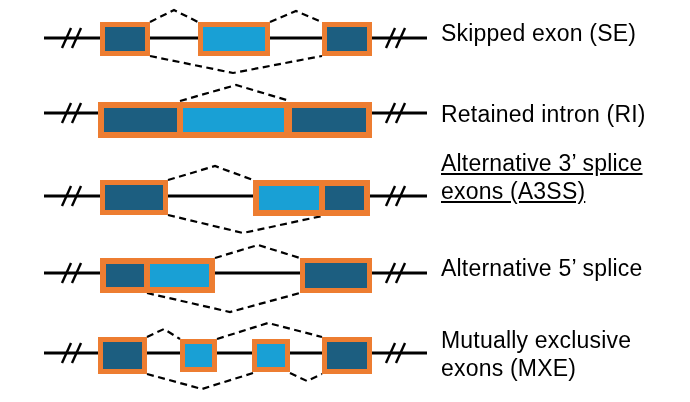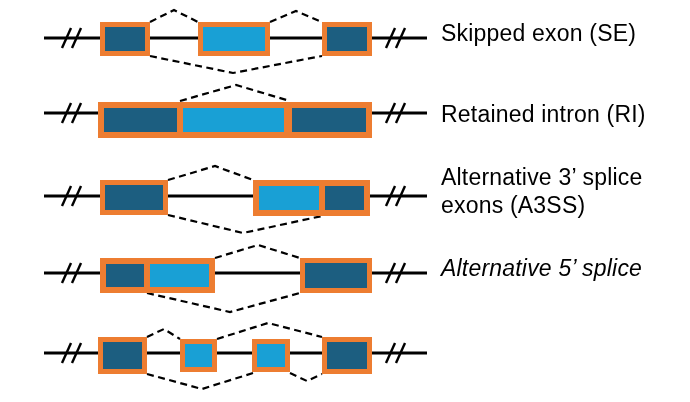--- a/index.html
+++ b/index.html
@@ -39,22 +39,22 @@
     left: 441px;
     width: 240px;
     color: var(--label-text);
     font-size: 23px;
     line-height: 28px;
     letter-spacing: 0.2px;
   }
   .label span { display: block; }
   .label-se   { top: 19px; }
   .label-ri   { top: 100px; }
-  .label-a3ss { top: 163px; }
-  .label-a5ss { top: 254px; font-style: italic; }
+  .label-a3ss { top: 149px; text-decoration: underline; }
+  .label-a5ss { top: 254px; }
   .label-mxe  { top: 326px; }
 </style>
 </head>
 <body>
 
 <div class="figure">
 
   <svg width="690" height="402" viewBox="0 0 690 402">
 
     <g>
@@ -155,14 +155,18 @@
   <div class="label label-ri">
     <span>Retained intron (RI)</span>
   </div>
   <div class="label label-a3ss">
     <span>Alternative 3’ splice</span>
     <span>exons (A3SS)</span>
   </div>
   <div class="label label-a5ss">
     <span>Alternative 5’ splice</span>
   </div>
+  <div class="label label-mxe">
+    <span>Mutually exclusive</span>
+    <span>exons (MXE)</span>
+  </div>
 
 </div>
 
 </body></html>

